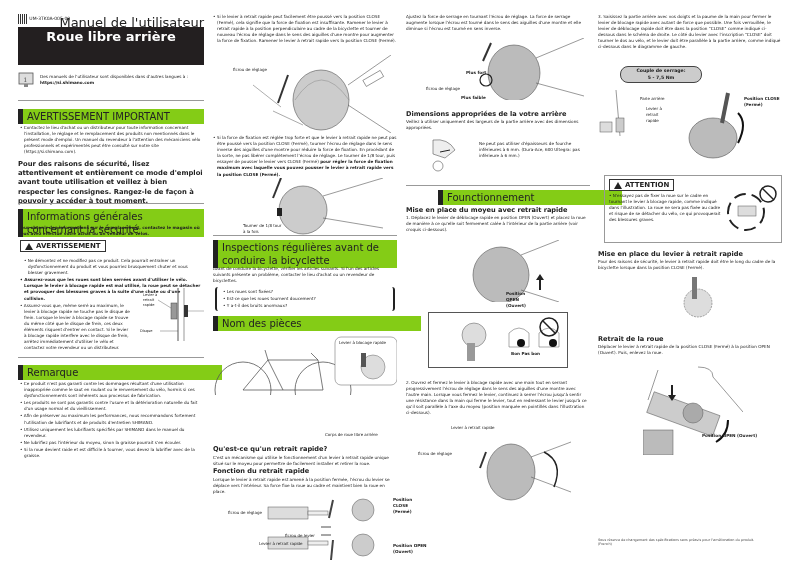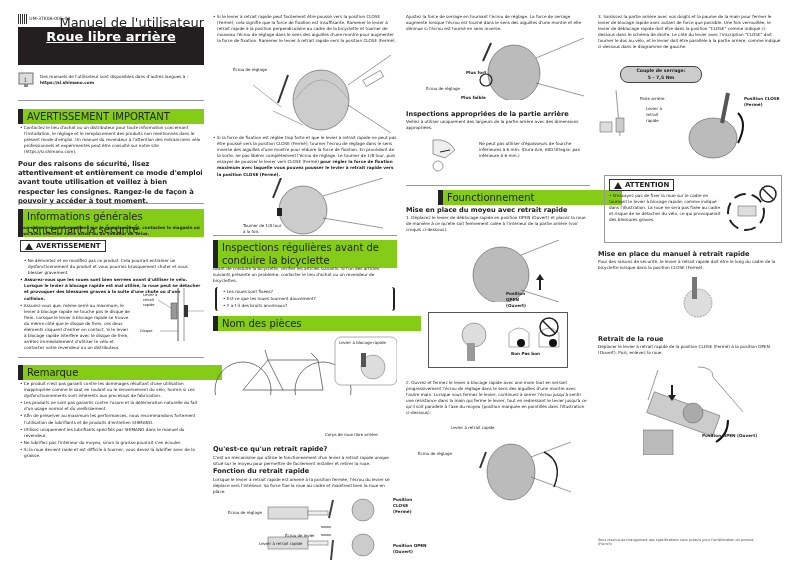--- a/index.html
+++ b/index.html
@@ -31,21 +31,21 @@
 </style>
 </head>
 <body>
 
 <div class="col c1">
   <div class="abs" style="top:14px;left:0;width:186px;height:12px;">
     <span class="qr"></span>
     <span class="hdr-code">UM-3TK0A-005-00</span>
     <span class="manuel">Manuel de l'utilisateur</span>
   </div>
-  <div class="abs titlebox" style="top:27px;left:0;width:186px;height:38px;text-decoration:underline;">
+  <div class="abs titlebox" style="top:27px;left:0;width:186px;height:38px;">
     <div>Roue libre arrière</div>
   </div>
   <div class="abs" style="top:72px;left:0;width:186px;">
     <svg width="16" height="17" style="position:absolute;left:0;top:0;">
       <rect x="1" y="1" width="14" height="11" fill="#ddd" stroke="#555" stroke-width="0.8"></rect>
       <rect x="6" y="12" width="4" height="3" fill="#888"></rect>
       <text x="6" y="10" font-size="8" font-family="DejaVu Serif, serif" fill="#666">i</text>
     </svg>
     <div style="margin-left:22px;padding-top:2px;" class="p">
       <span>Des manuels de l'utilisateur sont disponibles dans d'autres langues à :</span>
@@ -184,21 +184,21 @@
       <line x1="100" y1="20" x2="148" y2="0" stroke="#555" stroke-width="0.6"></line>
       <line x1="100" y1="45" x2="148" y2="58" stroke="#555" stroke-width="0.6"></line>
       <path d="M55 5 l-8 18" stroke="#333" stroke-width="2"></path>
       <circle cx="50" cy="42" r="6" fill="none" stroke="#222" stroke-width="1.2"></circle>
     </svg>
   </div>
   <span class="lblb" style="top:70px;left:60px;">Plus fort</span>
   <span class="lbl" style="top:86px;left:20px;">Écrou de réglage</span>
   <span class="lblb" style="top:95px;left:55px;">Plus faible</span>
 
-  <div class="abs sub" style="top:110px;left:0;width:184px;">Inspections appropriées de la partie arrière</div>
+  <div class="abs sub" style="top:110px;left:0;width:184px;">Dimensions appropriées de la votre arrière</div>
   <div class="abs p" style="top:119px;left:0;width:184px;">Veillez à utiliser uniquement des largeurs de la partie arrière avec des dimensions appropriées.</div>
   <div class="abs" style="top:138px;left:22px;width:30px;height:35px;">
     <svg width="30" height="35">
       <path d="M5 2 q15 -2 22 10 l-10 8 l-12 -4 z" fill="#eee" stroke="#555" stroke-width="0.6"></path>
       <circle cx="10" cy="28" r="5" fill="#fff" stroke="#555" stroke-width="0.6"></circle>
       <line x1="12" y1="14" x2="22" y2="12" stroke="#222" stroke-width="1"></line>
     </svg>
   </div>
   <div class="abs p" style="top:141px;left:73px;width:110px;">Ne peut pas utiliser d'épaisseurs de fourche inférieures à 6 mm. (Dura-Ace, 600 Ultegra: pas inférieure à 6 mm.)</div>
   <div class="abs hr" style="top:185px;left:0;width:184px;"></div>
@@ -271,21 +271,21 @@
       <span class="warnbox"><span class="tri"></span><span>ATTENTION</span></span>
     </div>
     <div class="p" style="position:absolute;top:17px;left:4px;width:115px;">• <span>N'essayez pas de fixer la roue sur le cadre en tournant le levier à blocage rapide, comme indiqué dans l'illustration. La roue ne sera pas fixée au cadre et risque de se détacher du vélo, ce qui provoquerait des blessures graves.</span></div>
     <svg width="55" height="55" style="position:absolute;right:2px;top:6px;">
       <circle cx="22" cy="30" r="18" fill="none" stroke="#222" stroke-width="2" stroke-dasharray="12 6"></circle>
       <rect x="14" y="24" width="18" height="10" fill="#ddd" stroke="#555" stroke-width="0.5"></rect>
       <circle cx="44" cy="12" r="8" fill="none" stroke="#222" stroke-width="1.5"></circle>
       <line x1="38" y1="6" x2="50" y2="18" stroke="#222" stroke-width="1.5"></line>
     </svg>
   </div>
-  <div class="abs sub" style="top:250px;left:0;width:184px;">Mise en place du manuel à retrait rapide</div>
+  <div class="abs sub" style="top:250px;left:0;width:184px;">Mise en place du levier à retrait rapide</div>
   <div class="abs p" style="top:259px;left:0;width:184px;">Pour des raisons de sécurité, le levier à retrait rapide doit être le long du cadre de la bicyclette lorsque dans la position CLOSE (Fermé).</div>
   <div class="abs" style="top:275px;left:80px;width:40px;height:50px;">
     <svg width="40" height="50">
       <circle cx="20" cy="28" r="14" fill="#ddd" stroke="#555" stroke-width="0.5" stroke-dasharray="2 1"></circle>
       <rect x="14" y="2" width="5" height="22" fill="#777"></rect>
     </svg>
   </div>
   <div class="abs sub" style="top:335px;left:0;width:184px;">Retrait de la roue</div>
   <div class="abs p" style="top:344px;left:0;width:184px;">Déplacer le levier à retrait rapide de la position CLOSE (Fermé) à la position OPEN (Ouvert). Puis, enlevez la roue.</div>
   <div class="abs" style="top:365px;left:45px;width:100px;height:90px;">

